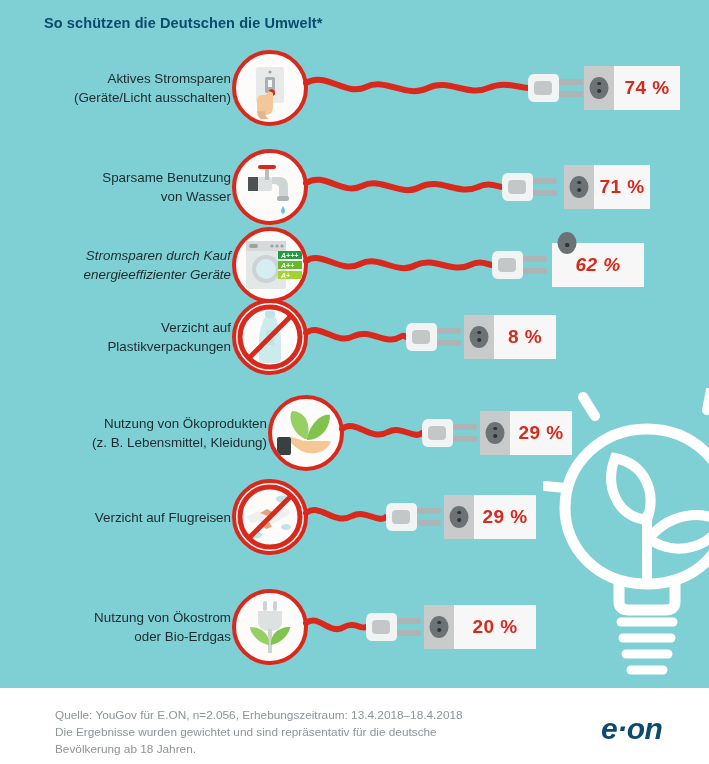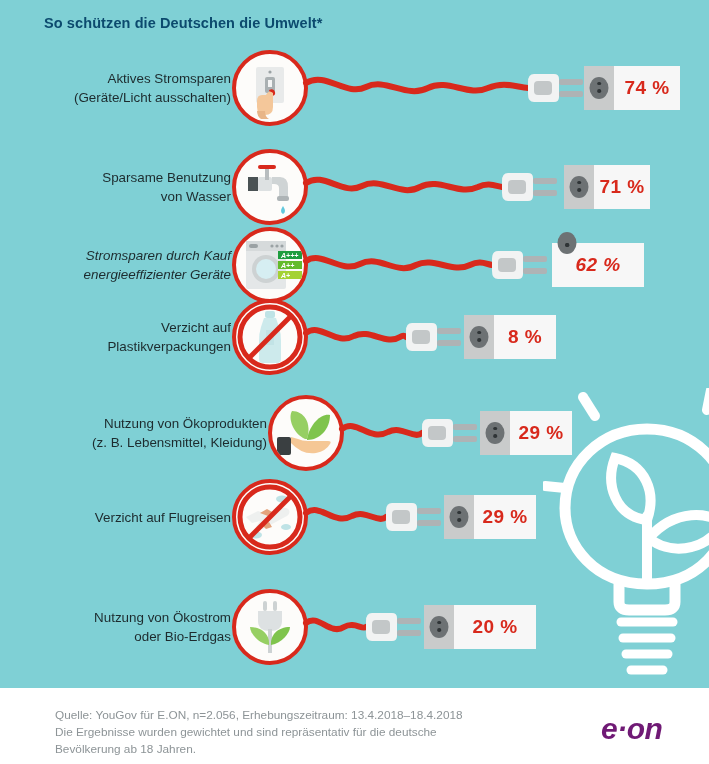--- a/index.html
+++ b/index.html
@@ -187,21 +187,21 @@
     margin-left: 26px;
   }
 
   .logo {
     position: absolute;
     left: 601px;
     top: 712px;
     font-size: 30px;
     font-weight: bold;
     font-style: italic;
-    color: #701a75;
+    color: #0c4a6e;
     letter-spacing: -0.5px;
   }
 </style>
 </head>
 <body>
 
 <div id="infographic">
 
   <div class="teal-panel">
 

